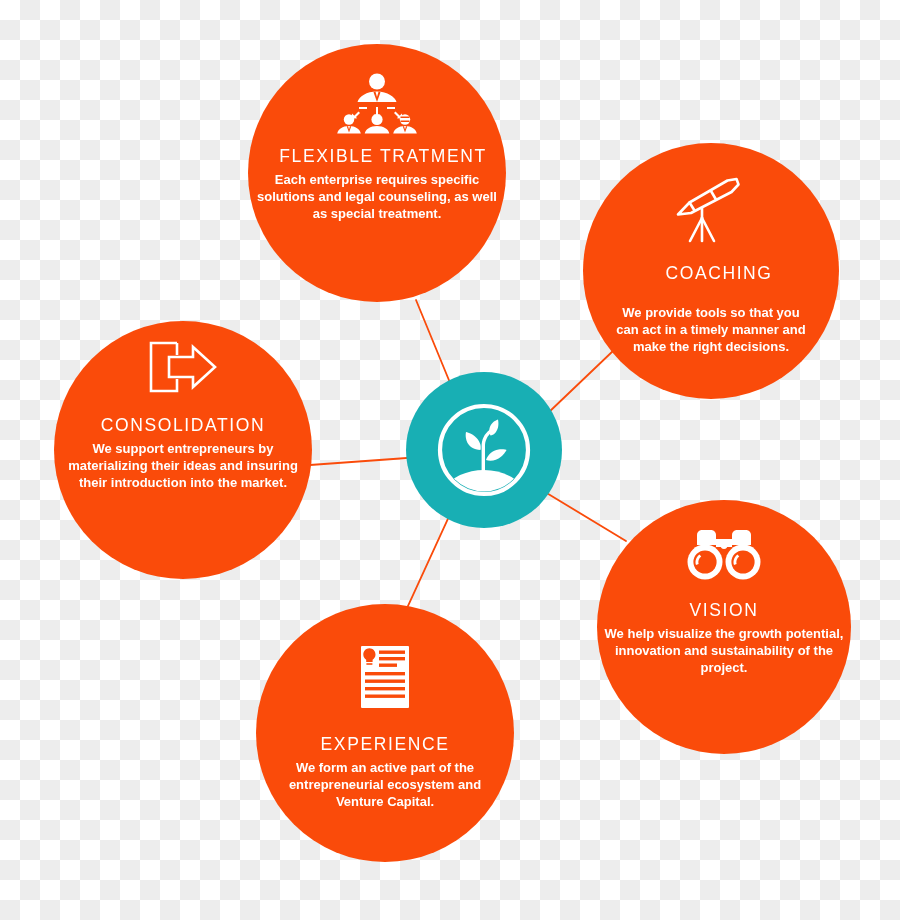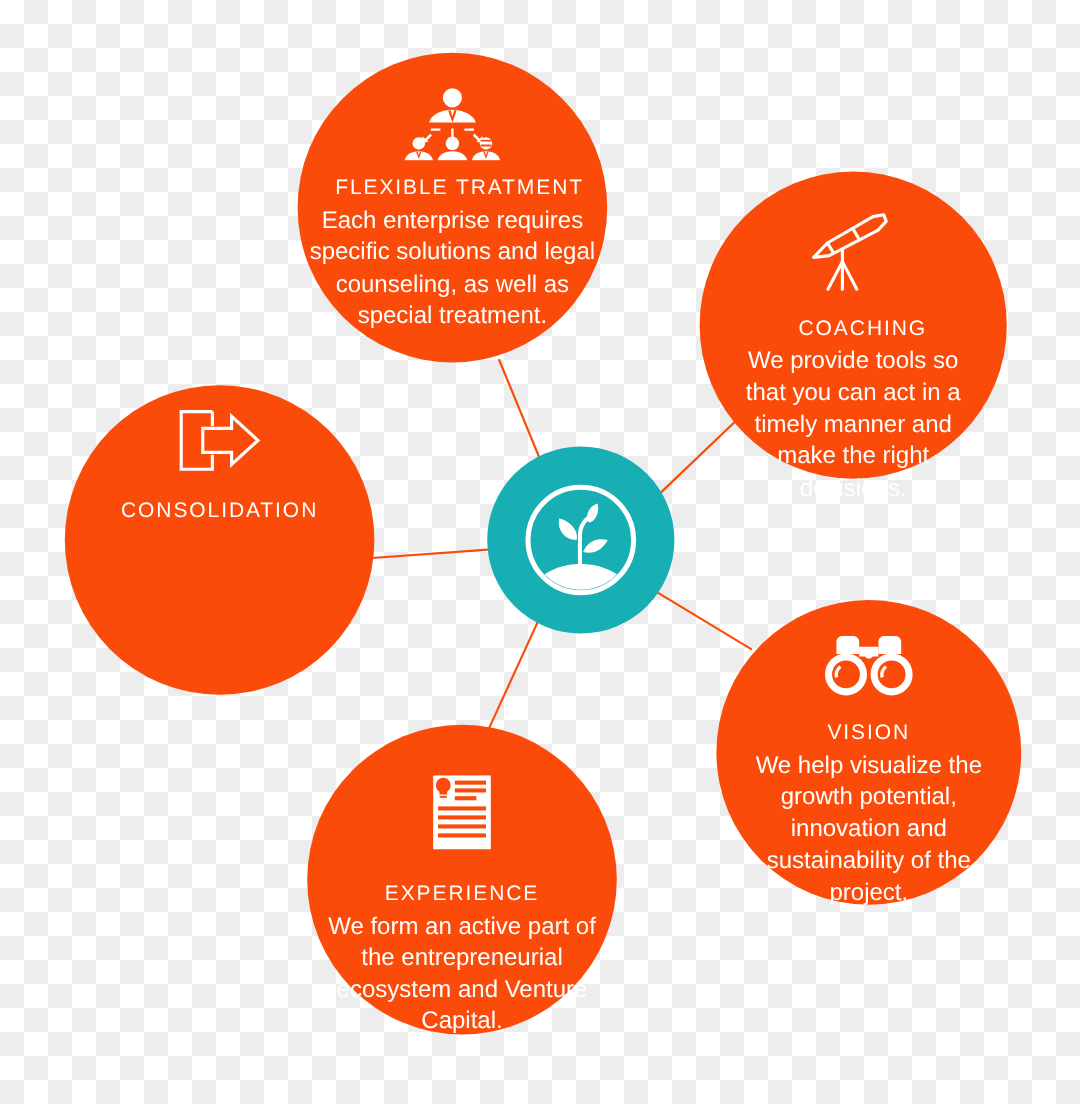--- a/index.html
+++ b/index.html
@@ -49,40 +49,40 @@
     display: block;
     line-height: 0;
   }
   .node-title {
     font-size: 17.5px;
     letter-spacing: 1.6px;
     font-weight: 400;
     white-space: nowrap;
   }
   .node-body {
-    font-size: 20px;
+    font-size: 13px;
     line-height: 1.32;
-    font-weight: 400;
+    font-weight: 700;
     padding: 0 6px;
   }
 
   
   #node-flexible-tratment {
     left: 248px; top: 44px; width: 258px; height: 258px;
     padding-top: 28px;
   }
   #node-flexible-tratment .node-title { margin-top: 12px; margin-left: 12px; }
   #node-flexible-tratment .node-body { margin-top: 4px; width: 240px; }
 
   #node-coaching {
     left: 583px; top: 143px; width: 256px; height: 256px;
     padding-top: 32px;
   }
   #node-coaching .node-title { margin-top: 20px; margin-left: 16px; }
-  #node-coaching .node-body { margin-top: 4px; width: 200px; }
+  #node-coaching .node-body { margin-top: 20px; width: 200px; }
 
   #node-consolidation {
     left: 54px; top: 321px; width: 258px; height: 258px;
     padding-top: 20px;
   }
   #node-consolidation .node-title { margin-top: 22px; }
   #node-consolidation .node-body { margin-top: 4px; width: 240px; }
 
   #node-vision {
     left: 597px; top: 500px; width: 254px; height: 254px;
@@ -181,20 +181,21 @@
     <span class="node-icon">
       <svg width="72" height="52" viewBox="0 0 72 52" fill="none" stroke="#ffffff" stroke-width="2.6" stroke-linejoin="miter">
 
         <path d="M30 2 L4 2 L4 50 L30 50 L30 38"></path>
         <path d="M30 2 L30 14"></path>
 
         <path d="M22 16 L46 16 L46 6 L68 26 L46 46 L46 36 L22 36 Z"></path>
       </svg>
     </span>
     <div class="node-title">CONSOLIDATION</div>
+    <div class="node-body">We support entrepreneurs by materializing their ideas and insuring their introduction into the market.</div>
   </div>
 
   <div class="node node-orange" id="node-experience">
     <span class="node-icon">
       <svg width="52" height="62" viewBox="0 0 52 62" fill="#ffffff">
 
         <rect x="2" y="0" width="48" height="62" rx="1"></rect>
 
         <g fill="#fa4b0a">
           <path d="M16.5 8.5 C16.5 5 13.8 2.2 10.4 2.2 C7 2.2 4.3 5 4.3 8.5 C4.3 10.8 5.5 12.6 7.2 13.7 L7.2 16 L13.6 16 L13.6 13.7 C15.3 12.6 16.5 10.8 16.5 8.5 Z"></path>

